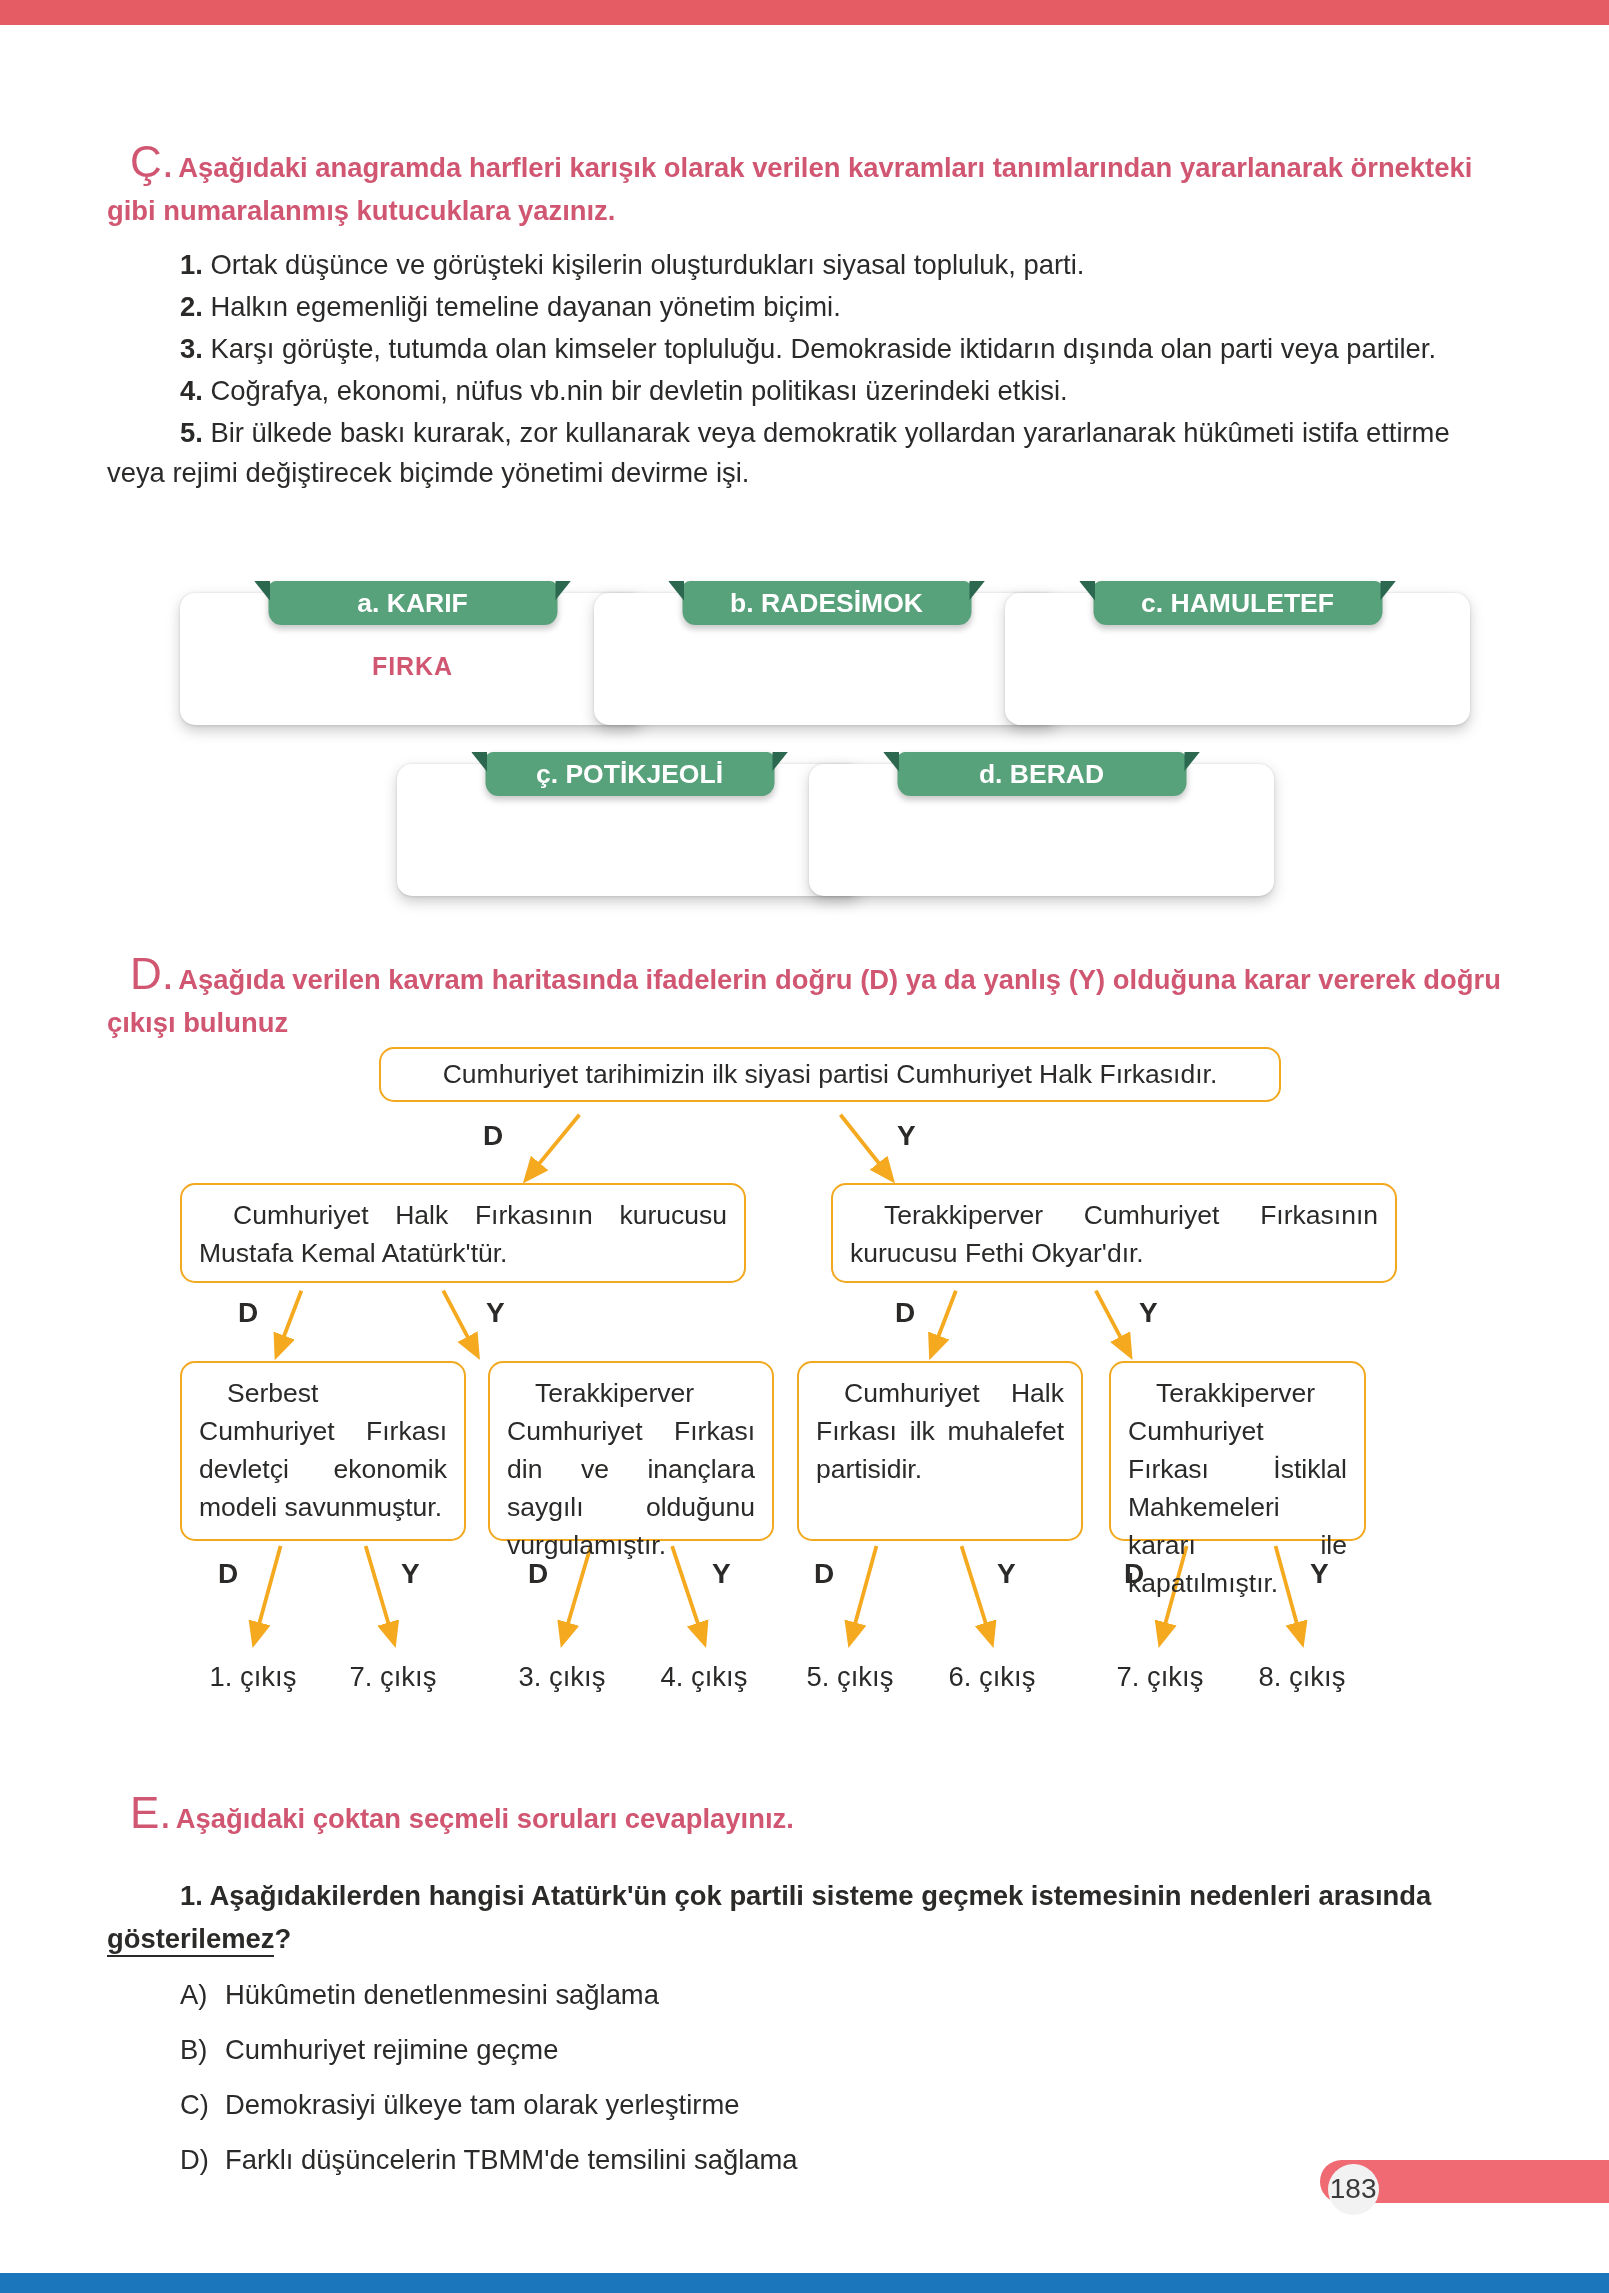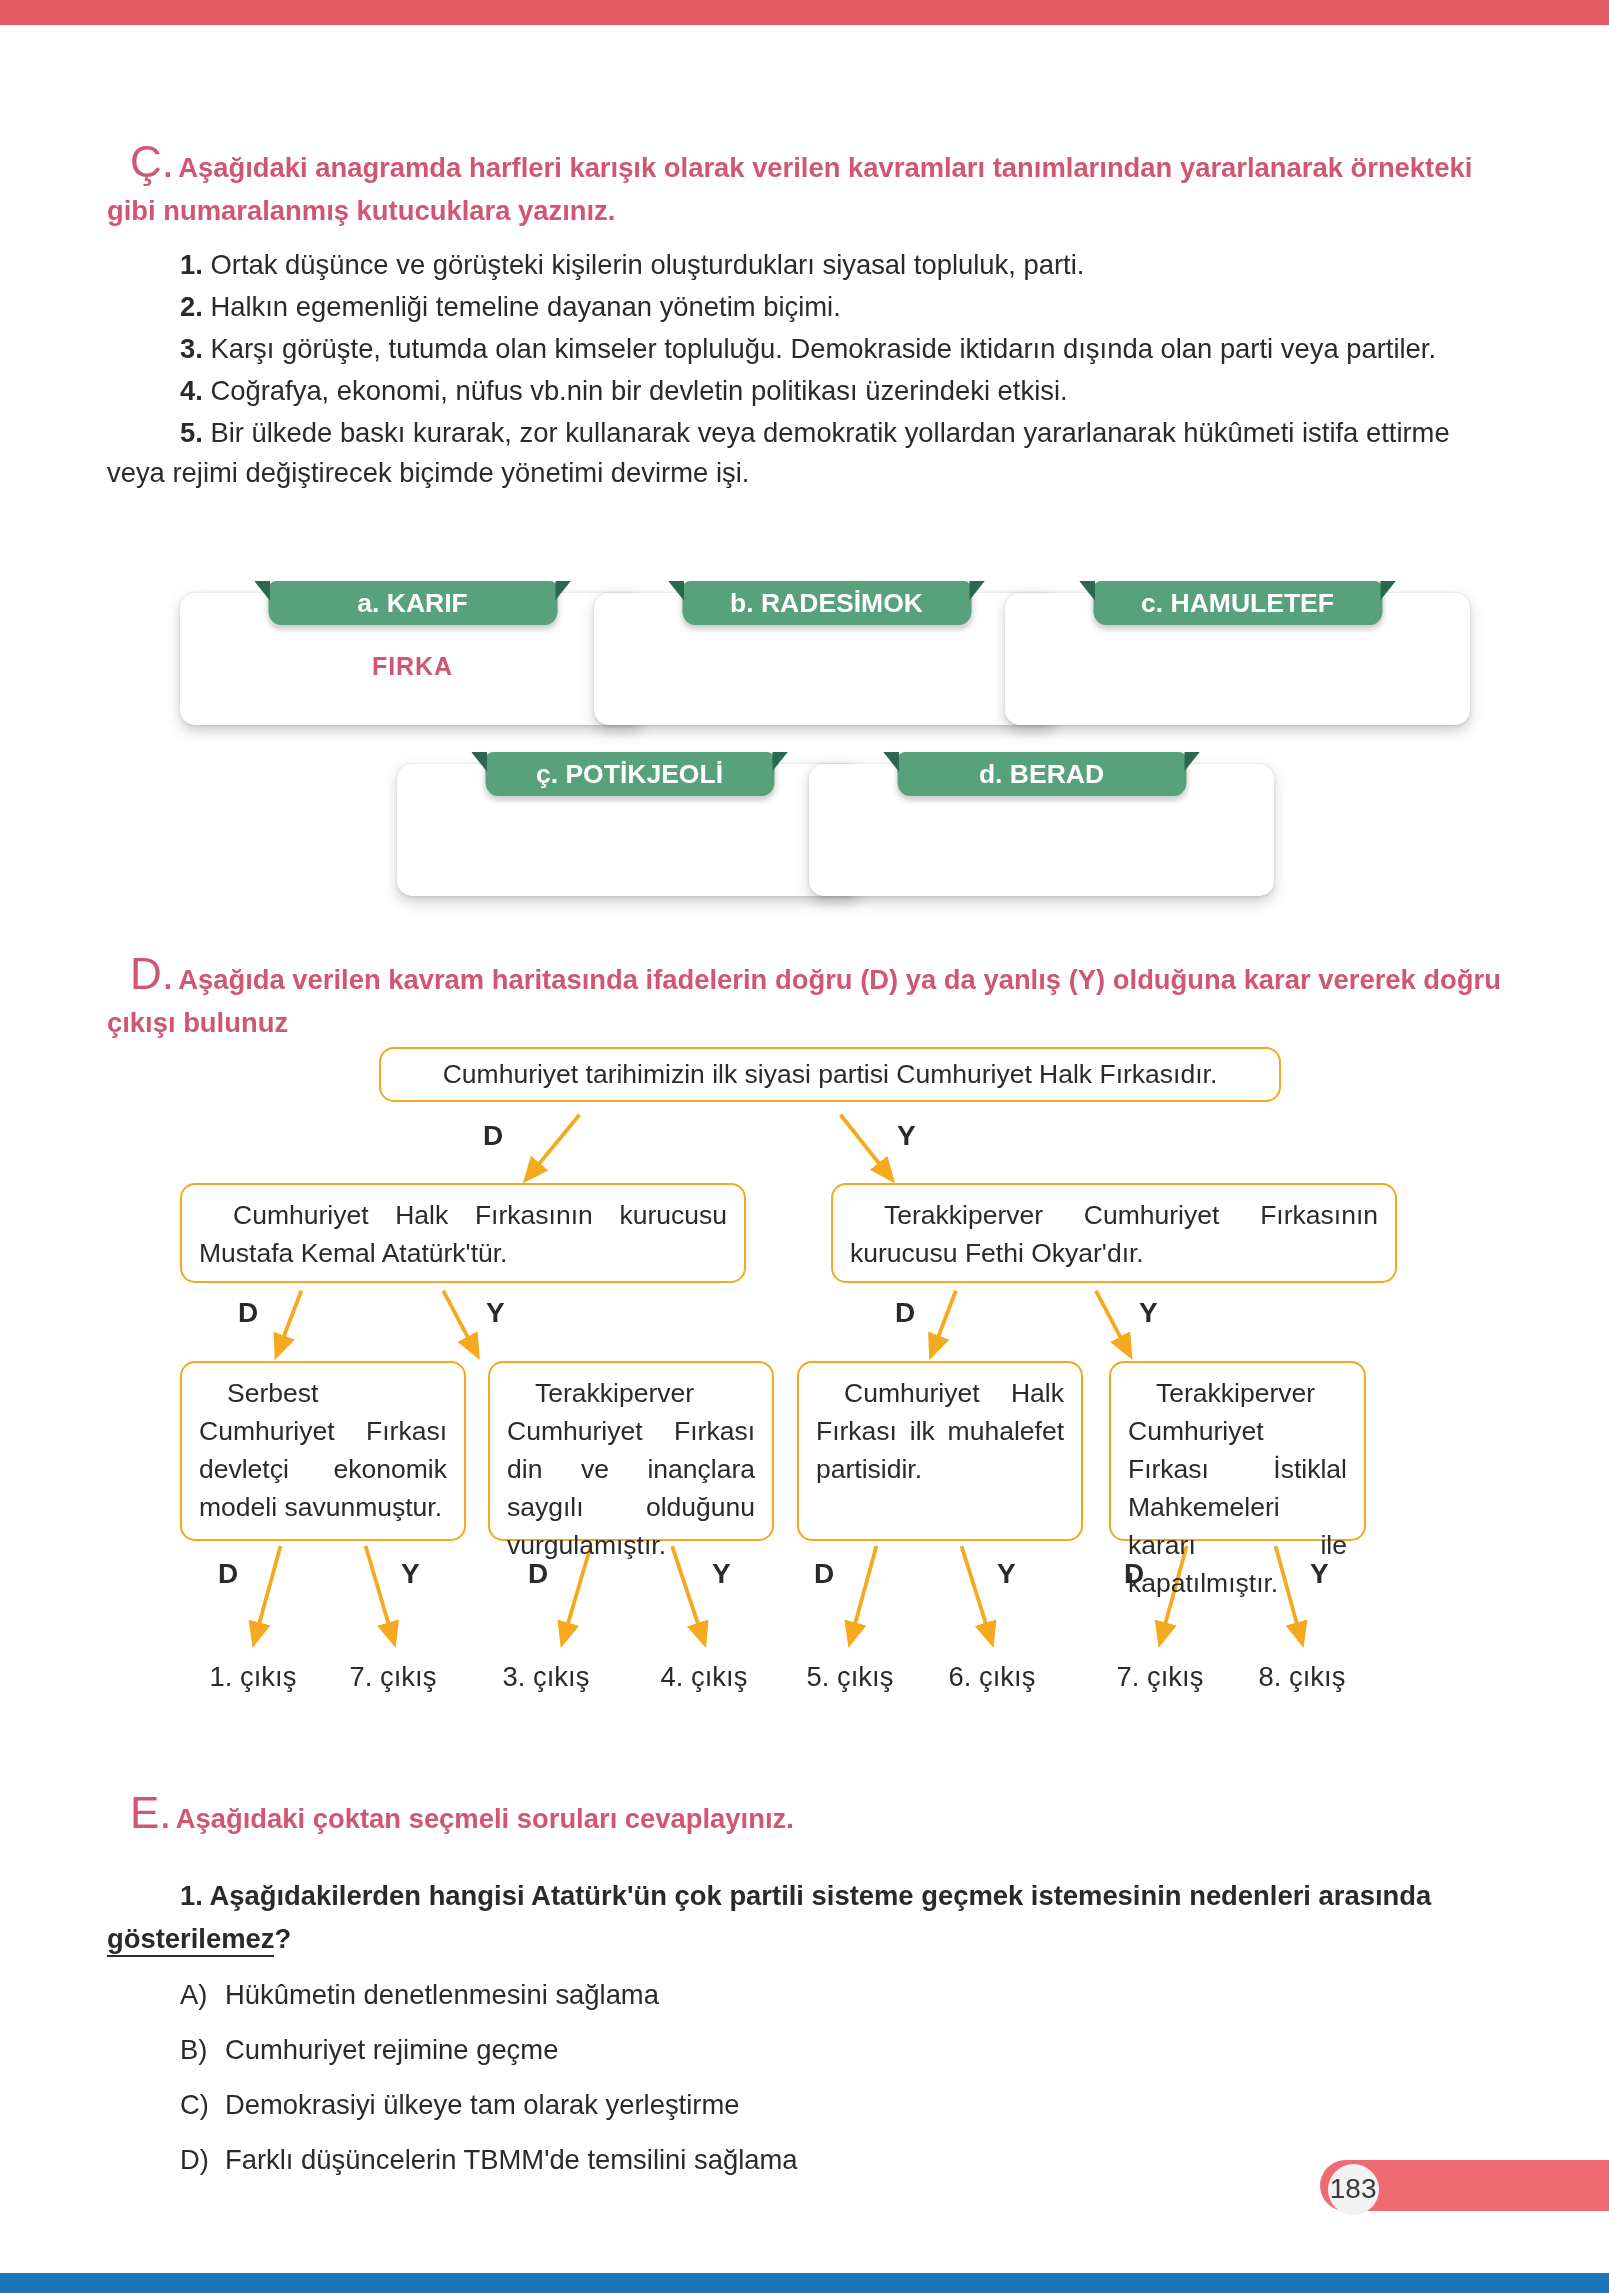--- a/index.html
+++ b/index.html
@@ -43,21 +43,21 @@
   .blabel{position:absolute;font-size:28px;font-weight:700;color:#2b2a29;}
   .exit{position:absolute;width:132px;text-align:center;font-size:27.4px;color:#2b2a29;}
 
   
   .question{margin:32px 0 0 0;font-size:27.4px;font-weight:700;line-height:43px;text-indent:73px;}
   .ul{border-bottom:2.8px solid #2b2a29;padding-bottom:0.9px;}
   .option{margin:15px 0 0 0;font-size:27.4px;line-height:40px;text-indent:73px;}
   .option .olet{display:inline-block;width:45px;text-indent:0;}
 
   
-  .badge{position:absolute;top:2160px;right:0;width:290px;height:51px;background:#ef6a72;
+  .badge{position:absolute;top:2160px;right:0;width:290px;height:43px;background:#ef6a72;
          border-radius:29px 0 0 29px;}
   .badge .circle{position:absolute;left:7.6px;top:3.8px;width:51px;height:51px;border-radius:50%;
          background:#f2f2f2;display:flex;align-items:center;justify-content:center;
          font-size:28px;color:#3a3a3a;}
 </style>
 </head>
 <body>
 
 <div class="page">
   <div class="topbar"></div>
@@ -153,21 +153,21 @@
     <div class="blabel" style="left:401px;top:517px;">Y</div>
     <div class="blabel" style="left:528px;top:517px;">D</div>
     <div class="blabel" style="left:712px;top:517px;">Y</div>
     <div class="blabel" style="left:814px;top:517px;">D</div>
     <div class="blabel" style="left:997px;top:517px;">Y</div>
     <div class="blabel" style="left:1124px;top:517px;">D</div>
     <div class="blabel" style="left:1310px;top:517px;">Y</div>
 
     <div class="exit" style="left:187px;top:620px;">1. çıkış</div>
     <div class="exit" style="left:327px;top:620px;">7. çıkış</div>
-    <div class="exit" style="left:480px;top:620px;">3. çıkış</div>
+    <div class="exit" style="left:496px;top:620px;">3. çıkış</div>
     <div class="exit" style="left:638px;top:620px;">4. çıkış</div>
     <div class="exit" style="left:784px;top:620px;">5. çıkış</div>
     <div class="exit" style="left:926px;top:620px;">6. çıkış</div>
     <div class="exit" style="left:1094px;top:620px;">7. çıkış</div>
     <div class="exit" style="left:1236px;top:620px;">8. çıkış</div>
   </div>
 
   <div class="content" style="top:1793px;">
     <div class="sec-head">
       <p><span class="letter">E.</span>

